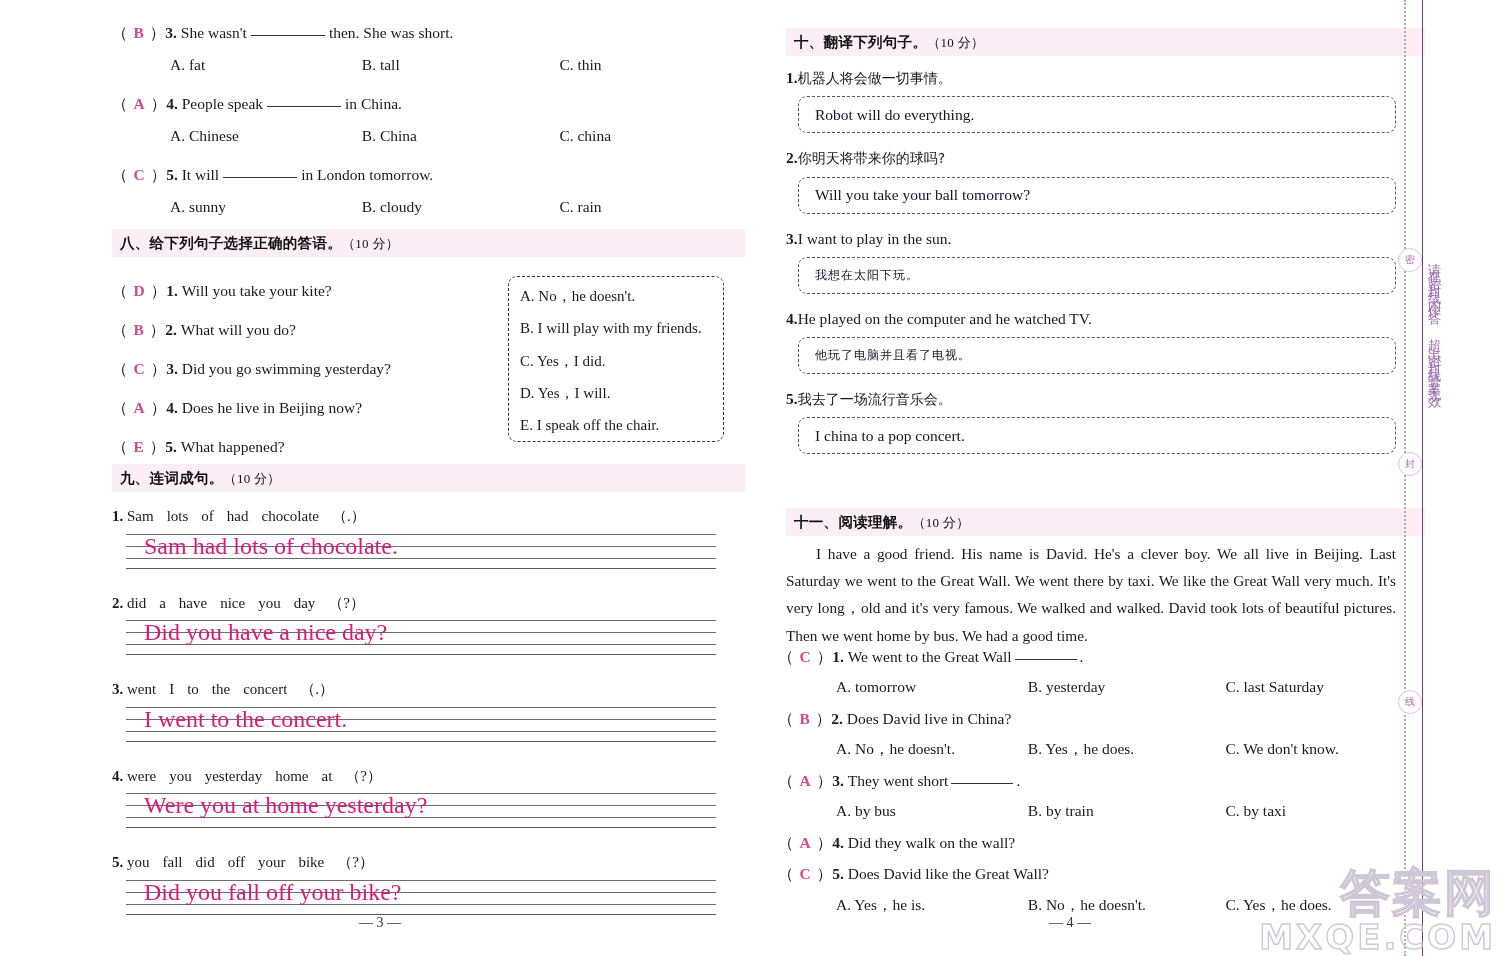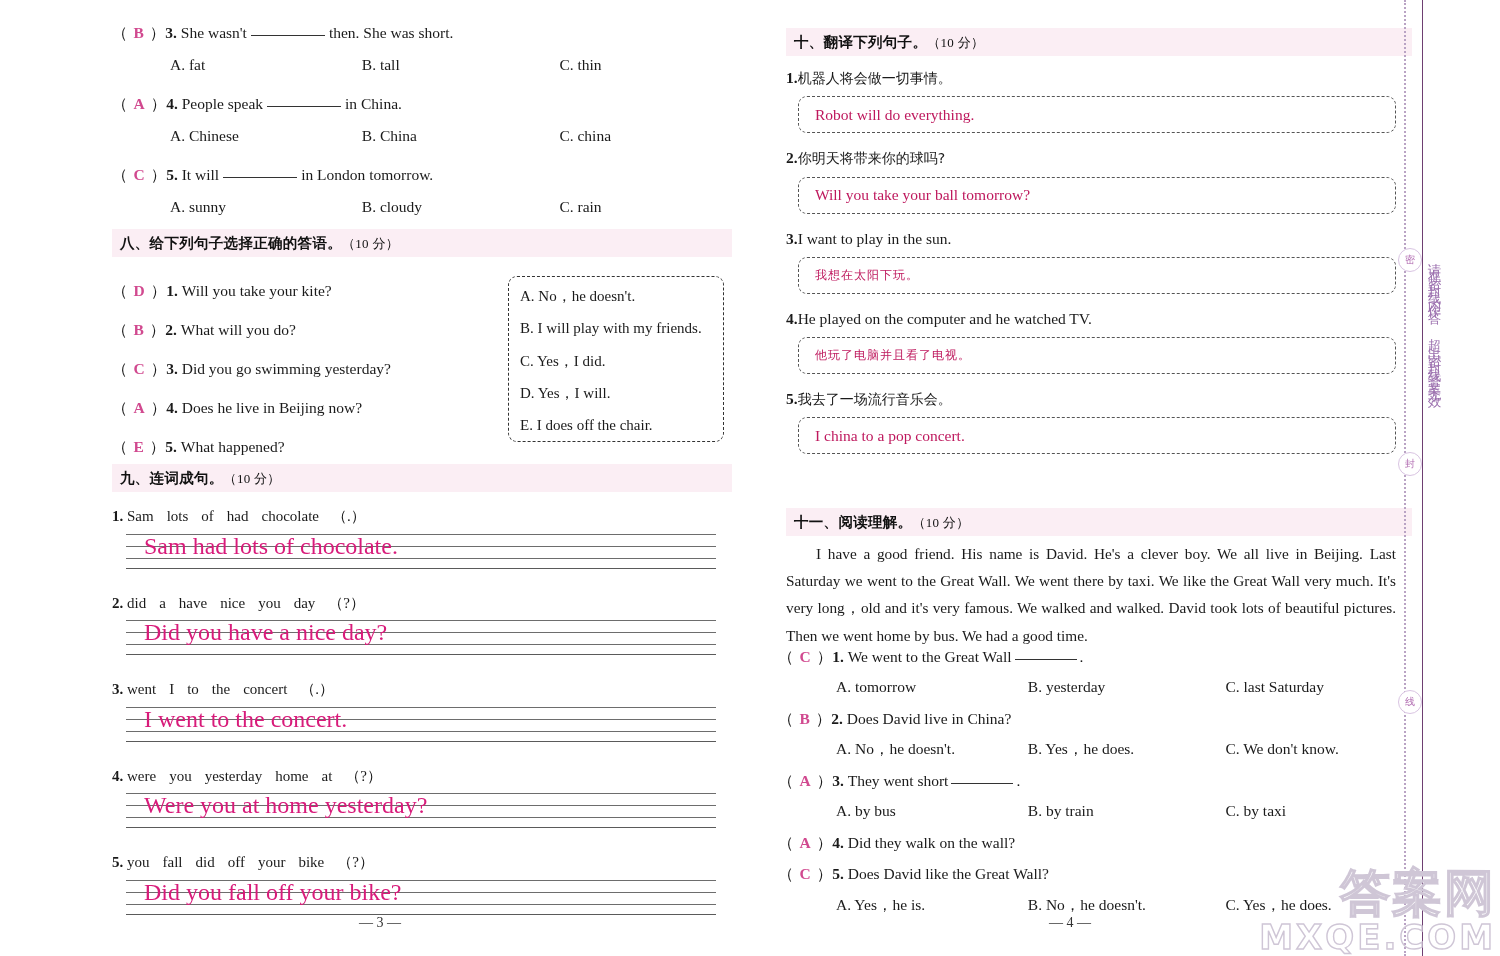--- a/index.html
+++ b/index.html
@@ -17,21 +17,21 @@
 
   .col{position:absolute;}
 
   
   .sec-head{
     background:#fbeef4;
     color:#111;
     font-family:"DejaVu Sans","Liberation Sans",sans-serif;
     font-weight:bold;
     font-size:14.5px;
-    padding:6px 8px 5px 8px;
+    padding:6px 21px 5px 8px;
     letter-spacing:.3px;
     line-height:1.2;
   }
   .sec-head .pts{font-weight:normal;font-size:13px;font-family:"Liberation Serif",serif;}
 
   
   .q{font-size:15.5px;line-height:1.45;white-space:nowrap;}
   .brk{letter-spacing:0px;}
   .ans{color:#d1498f;font-weight:bold;padding:0 6px;}
   .qnum{font-weight:bold;}
@@ -86,21 +86,21 @@
   .tbox{
     border:1.5px dashed #555;
     border-radius:9px;
     height:37px;
     margin:0 0 13px 12px;
     display:flex;
     align-items:center;
     padding-left:16px;
     box-sizing:border-box;
   }
-  .tbox span{color:#be185d;font-size:15.5px;white-space:nowrap;}
+  .tbox span{color:#0f172a;font-size:15.5px;white-space:nowrap;}
   .tbox span.cn{font-family:"DejaVu Sans","Liberation Sans",sans-serif;font-size:12px;letter-spacing:1px;}
 
   
   .passage{font-size:15.3px;line-height:1.78;text-align:justify;text-indent:30px;}
 
   
   .foot{position:absolute;font-size:14px;color:#333;text-align:center;width:100%;}
 
   
   .seal{
@@ -217,21 +217,21 @@
         <span class="brk">（</span><span class="ans">E</span><span class="brk">）</span><span class="qnum">5.</span>
         <span>What happened?</span>
       </div>
     </div>
 
     <div class="dashbox" style="left:396px;top:-4px;width:216px;height:166px;">
       <div>A. No，he doesn't.</div>
       <div>B. I will play with my friends.</div>
       <div>C. Yes，I did.</div>
       <div>D. Yes，I will.</div>
-      <div>E. I does off the chair.</div>
+      <div>E. I speak off the chair.</div>
     </div>
   </div>
 
   <div class="col sec-head" style="left:112px;top:464px;width:604px;">
     <span>九、连词成句。</span><span class="pts">（10 分）</span>
   </div>
 
   <div class="col" style="left:112px;top:505px;width:604px;">
 
     <div>

